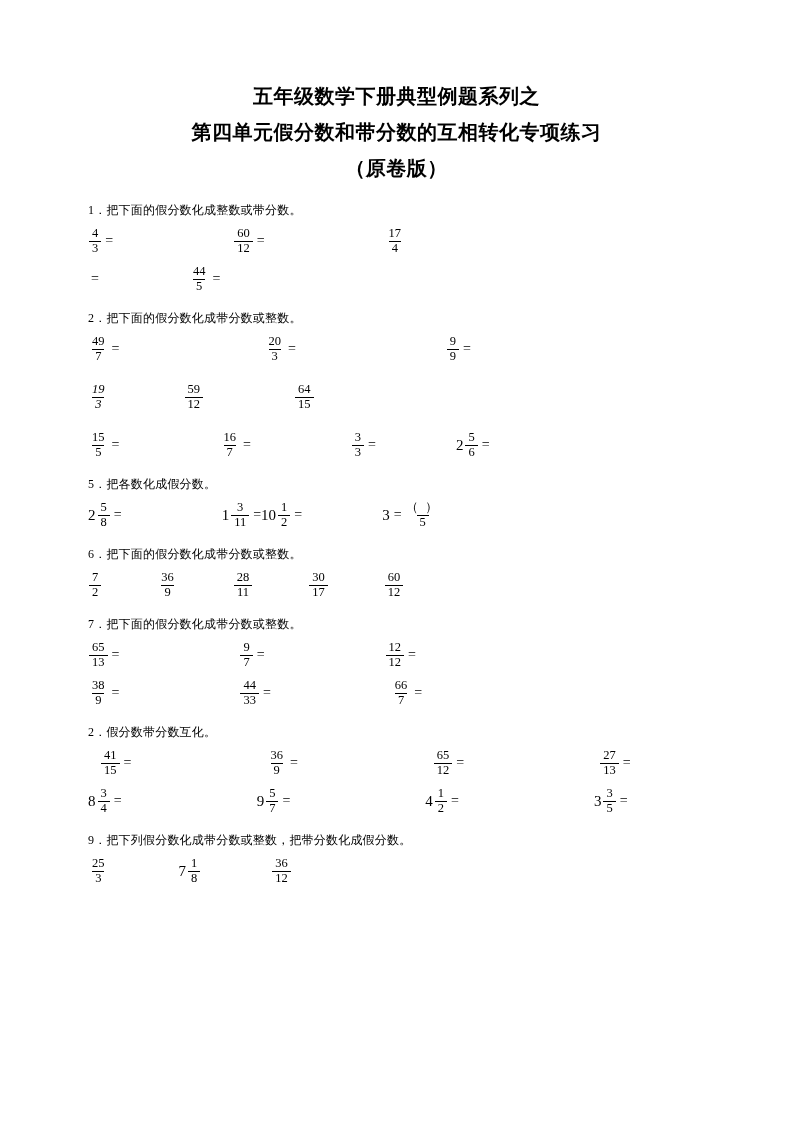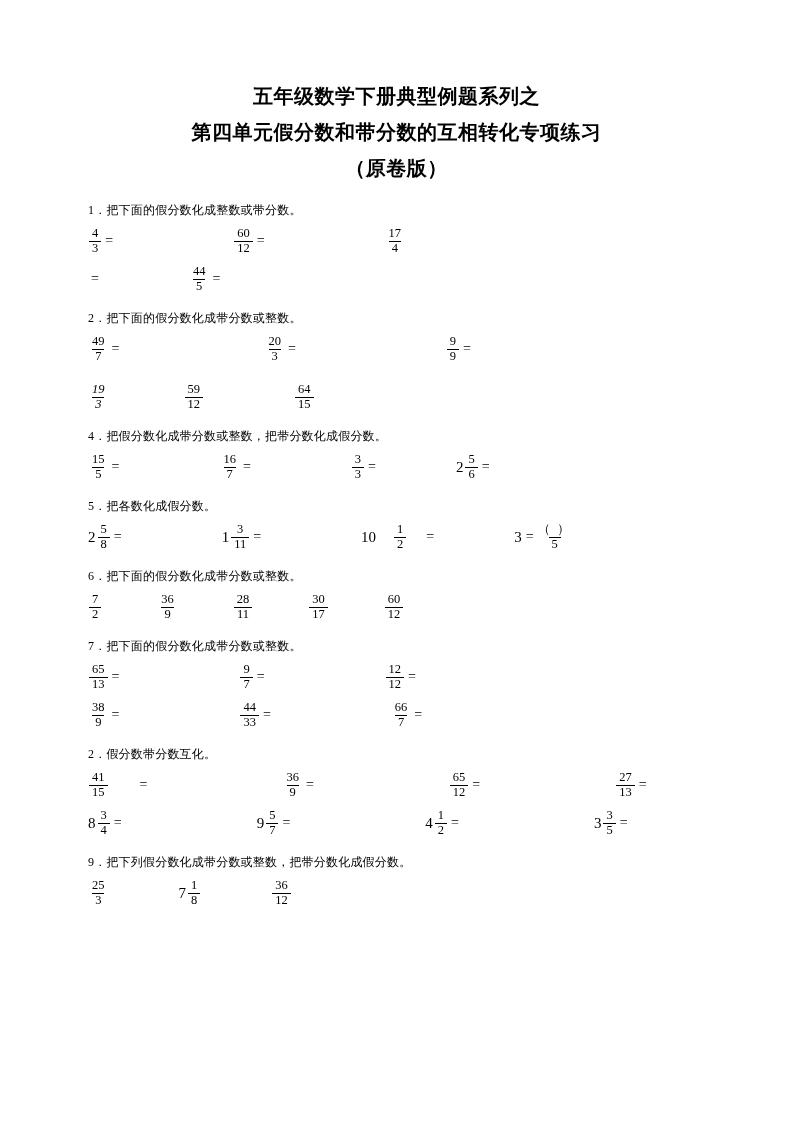--- a/index.html
+++ b/index.html
@@ -175,21 +175,20 @@
           </div>
           <div class="item" style="margin-left: 90px;">
             <span class="frac">
               <span class="num">64</span>
               <span class="den">15</span>
             </span>
           </div>
         </div>
       </div>
       <div class="q">
-        <div class="q-text">4．把假分数化成带分数或整数，把带分数化成假分数。</div>
         <div class="row">
           <div class="item" style="margin-left: 0px;">
             <span class="frac">
               <span class="num">15</span>
               <span class="den">5</span>
             </span>
             <span class="eq">=</span>
           </div>
           <div class="item" style="margin-left: 100px;">
             <span class="frac">
@@ -227,21 +226,21 @@
             <span class="eq">=</span>
           </div>
           <div class="item" style="margin-left: 100px;">
             <span class="whole">1</span>
             <span class="frac">
               <span class="num">3</span>
               <span class="den">11</span>
             </span>
             <span class="eq">=</span>
           </div>
-          <div class="item" style="margin-left: 100px; gap: 16px;">
+          <div class="item" style="">
             <span class="whole">10</span>
             <span class="frac">
               <span class="num">1</span>
               <span class="den">2</span>
             </span>
             <span class="eq">=</span>
           </div>
           <div class="item" style="margin-left: 80px;">
             <span class="whole">3</span>
             <span class="eq">=</span>
@@ -332,21 +331,21 @@
               <span class="num">66</span>
               <span class="den">7</span>
             </span>
             <span class="eq">=</span>
           </div>
         </div>
       </div>
       <div class="q">
         <div class="q-text">2．假分数带分数互化。</div>
         <div class="row">
-          <div class="item" style="margin-left: 0px; gap: 28px;">
+          <div class="item" style="margin-left: 12px;">
             <span class="frac">
               <span class="num">41</span>
               <span class="den">15</span>
             </span>
             <span class="eq">=</span>
           </div>
           <div class="item" style="margin-left: 135px;">
             <span class="frac">
               <span class="num">36</span>
               <span class="den">9</span>

